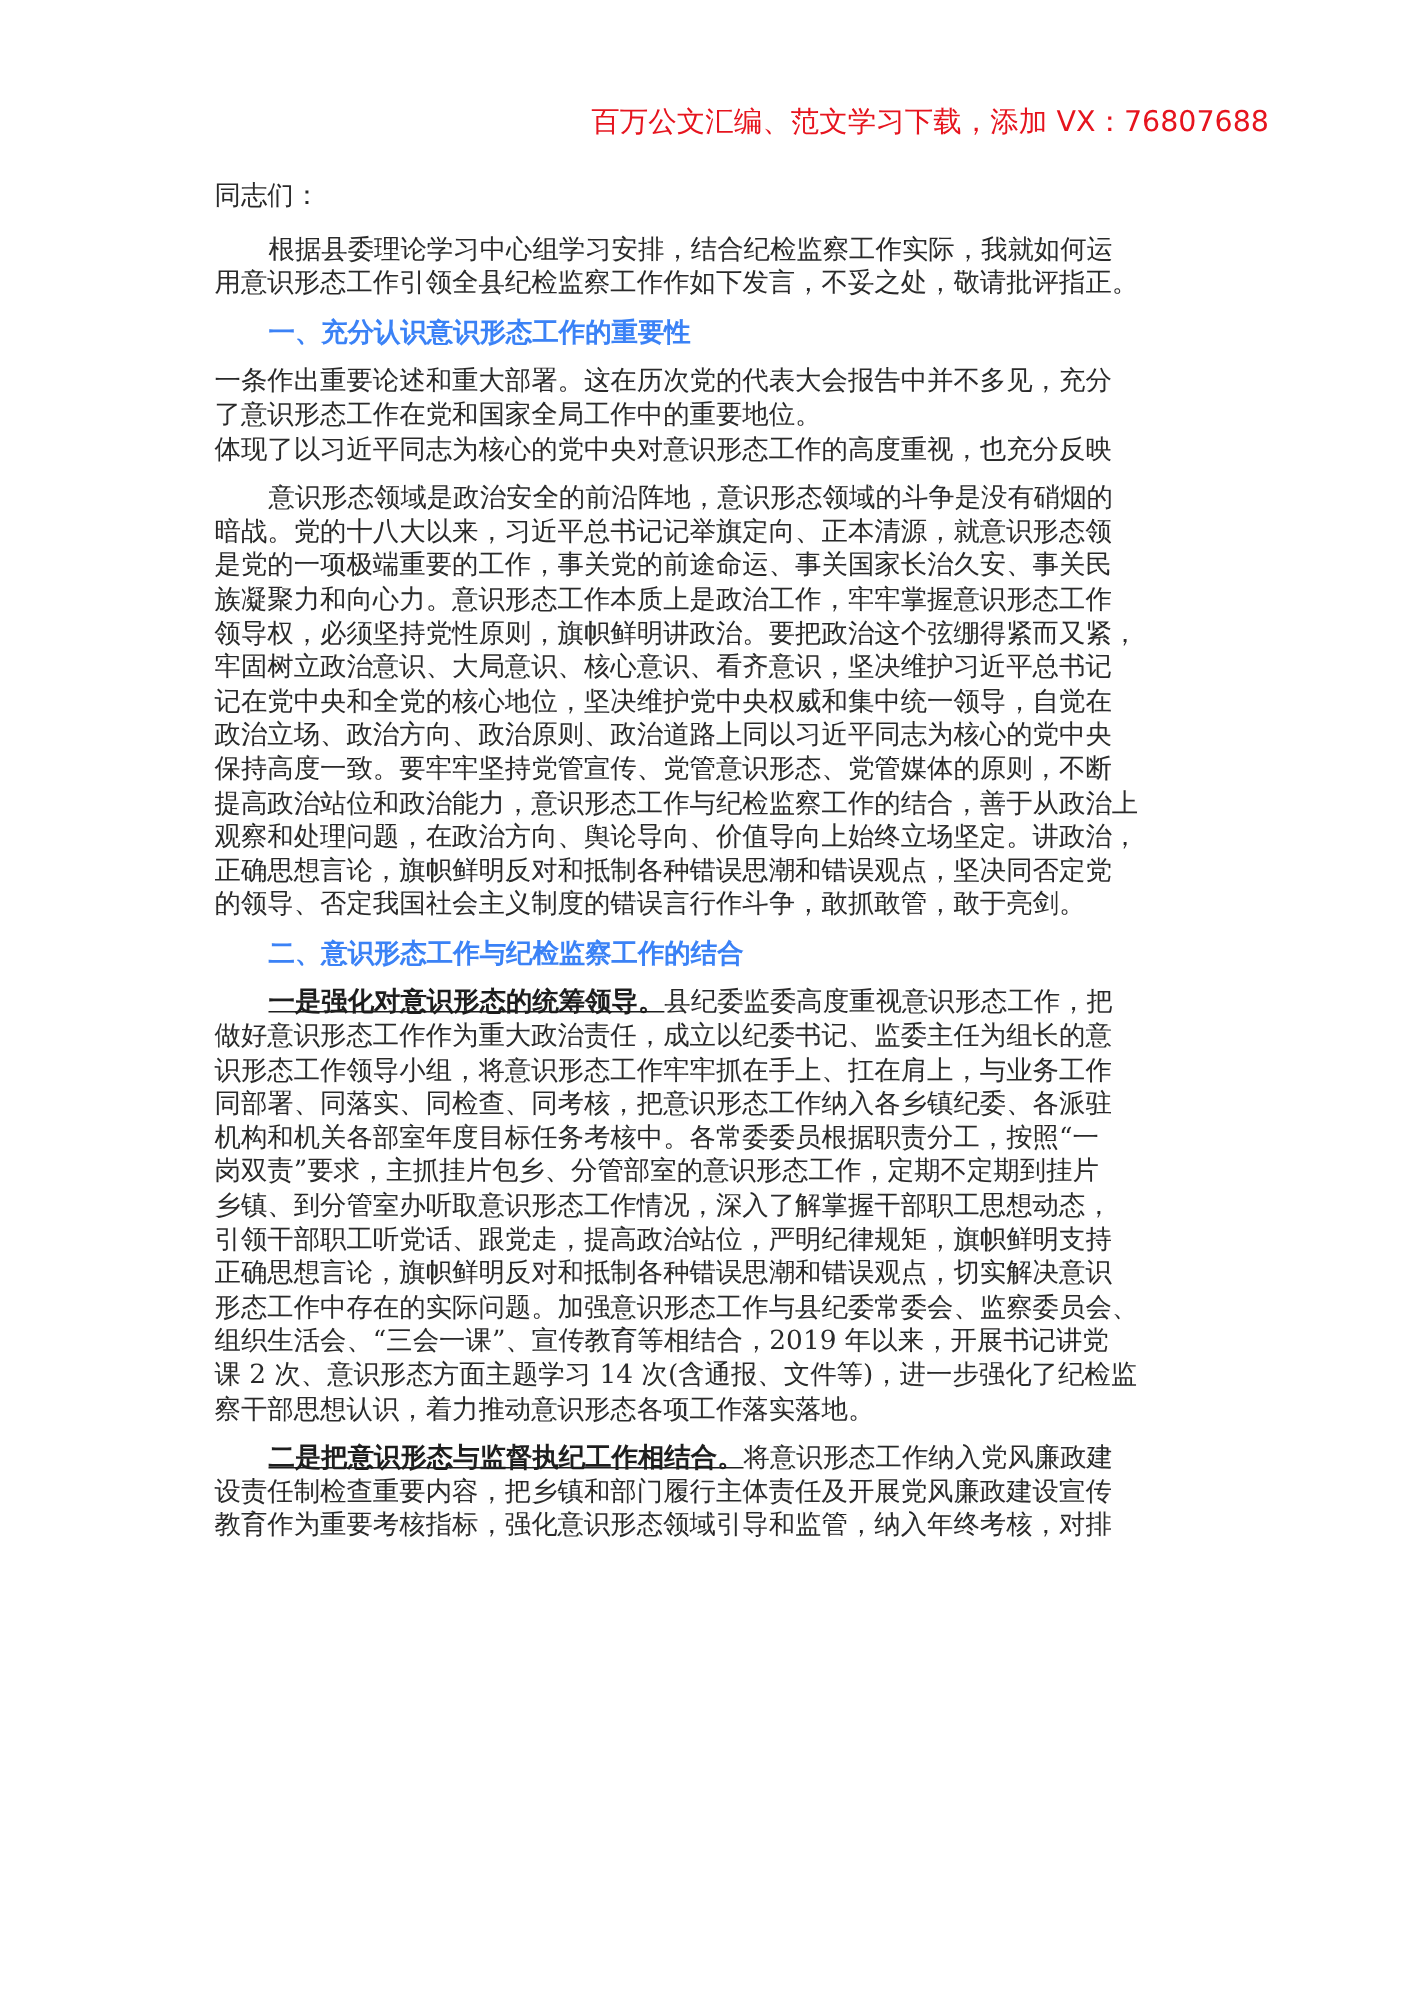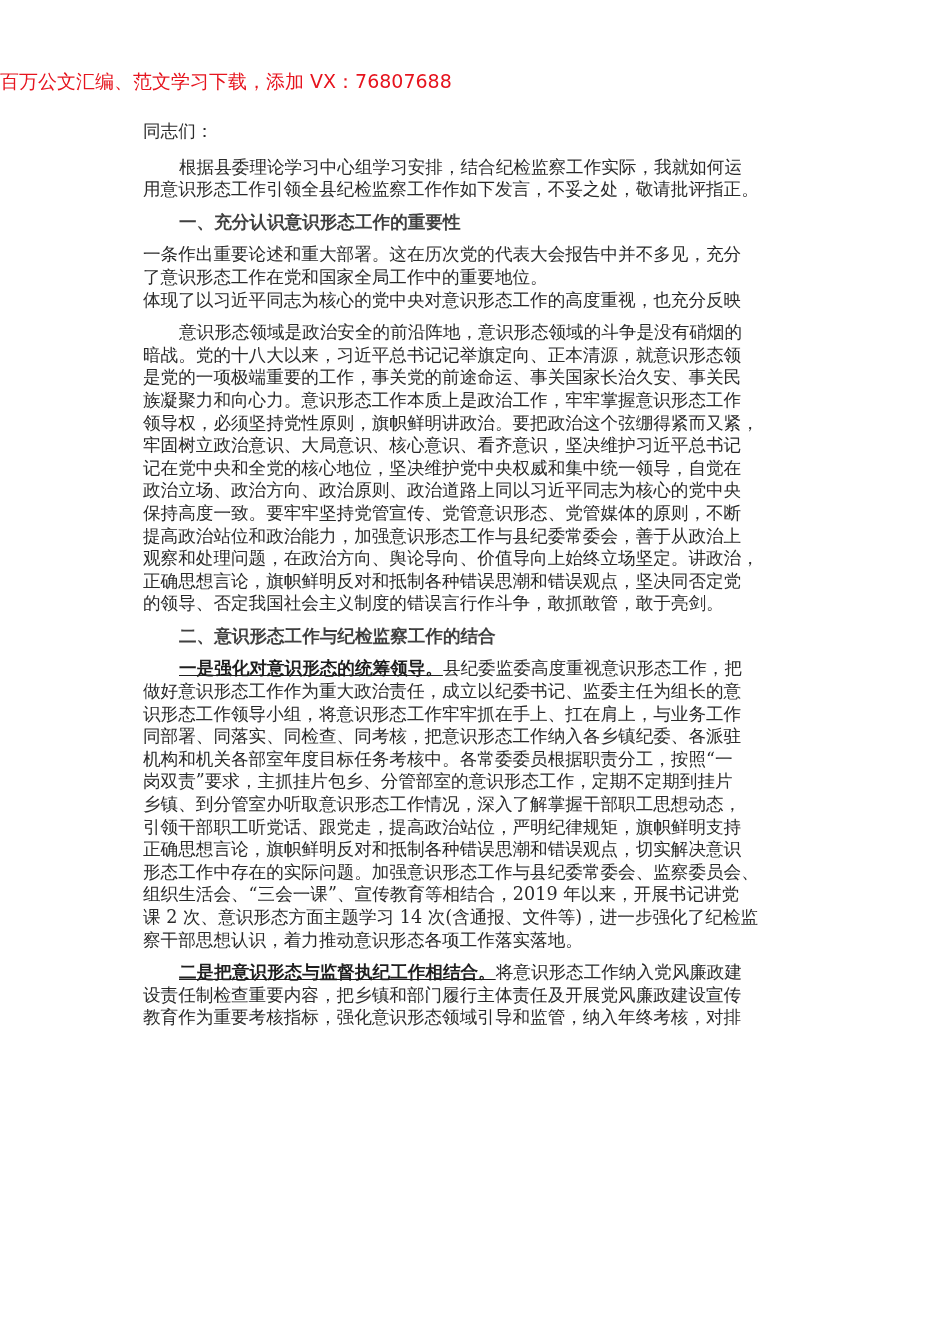--- a/index.html
+++ b/index.html
@@ -1,32 +1,32 @@
 <!DOCTYPE html>
 <html><head>
   <meta charset="utf-8">
   <style>
     html, body { margin: 0; padding: 0; background: #ffffff; }
     body { width: 950px; height: 1344px; position: relative; overflow: hidden; }
     .page { position: absolute; left: 0; top: 0; width: 950px; height: 1344px; background: #ffffff; }
     .banner {
       position: absolute; left: 0; width: 846px; top: 66px; height: 30px;
-      text-align: left; color: #e6141e;
+      text-align: right; color: #e6141e;
       font-family: "DejaVu Sans", "Liberation Sans", sans-serif;
       font-size: 19px; line-height: 30px; letter-spacing: 0px;
     }
     .body {
       position: absolute; left: 143px; top: 120px; width: 664px;
       font-family: "DejaVu Serif", "Liberation Serif", serif;
       color: #2a2a2a; font-size: 17.6px;
     }
     .line { height: 22.6px; line-height: 22.6px; white-space: nowrap; overflow: visible; }
     .para { margin-bottom: 10px; }
     .indent { padding-left: 36px; }
-    .heading { font-family: "DejaVu Sans", "Liberation Sans", sans-serif; font-weight: bold; color: #404040; }
+    .heading { font-family: "DejaVu Sans", "Liberation Sans", sans-serif; font-weight: bold; color: #3b82f6; }
     .lead { font-family: "DejaVu Sans", "Liberation Sans", sans-serif; font-weight: bold; color: #1e1e1e; text-decoration: underline; }
     .sal { margin-bottom: 13px; }
   </style>
 </head>
 <body>
 
 <div class="page">
 
   <div class="banner">百万公文汇编、范文学习下载，添加 VX：76807688</div>
 
@@ -50,21 +50,21 @@
     <div class="para">
       <div class="line indent">意识形态领域是政治安全的前沿阵地，意识形态领域的斗争是没有硝烟的</div>
       <div class="line">暗战。党的十八大以来，习近平总书记记举旗定向、正本清源，就意识形态领</div>
       <div class="line">是党的一项极端重要的工作，事关党的前途命运、事关国家长治久安、事关民</div>
       <div class="line">族凝聚力和向心力。意识形态工作本质上是政治工作，牢牢掌握意识形态工作</div>
       <div class="line">领导权，必须坚持党性原则，旗帜鲜明讲政治。要把政治这个弦绷得紧而又紧，</div>
       <div class="line">牢固树立政治意识、大局意识、核心意识、看齐意识，坚决维护习近平总书记</div>
       <div class="line">记在党中央和全党的核心地位，坚决维护党中央权威和集中统一领导，自觉在</div>
       <div class="line">政治立场、政治方向、政治原则、政治道路上同以习近平同志为核心的党中央</div>
       <div class="line">保持高度一致。要牢牢坚持党管宣传、党管意识形态、党管媒体的原则，不断</div>
-      <div class="line">提高政治站位和政治能力，加强意识形态工作与县纪委常委会，善于从政治上</div>
+      <div class="line">提高政治站位和政治能力，意识形态工作与纪检监察工作的结合，善于从政治上</div>
       <div class="line">观察和处理问题，在政治方向、舆论导向、价值导向上始终立场坚定。讲政治，</div>
       <div class="line">正确思想言论，旗帜鲜明反对和抵制各种错误思潮和错误观点，坚决同否定党</div>
       <div class="line">的领导、否定我国社会主义制度的错误言行作斗争，敢抓敢管，敢于亮剑。</div>
     </div>
 
     <div class="para line indent heading">二、意识形态工作与纪检监察工作的结合</div>
 
     <div class="para">
       <div class="line indent"><span class="lead">一是强化对意识形态的统筹领导。</span><span>县纪委监委高度重视意识形态工作，把</span></div>
       <div class="line">做好意识形态工作作为重大政治责任，成立以纪委书记、监委主任为组长的意</div>

